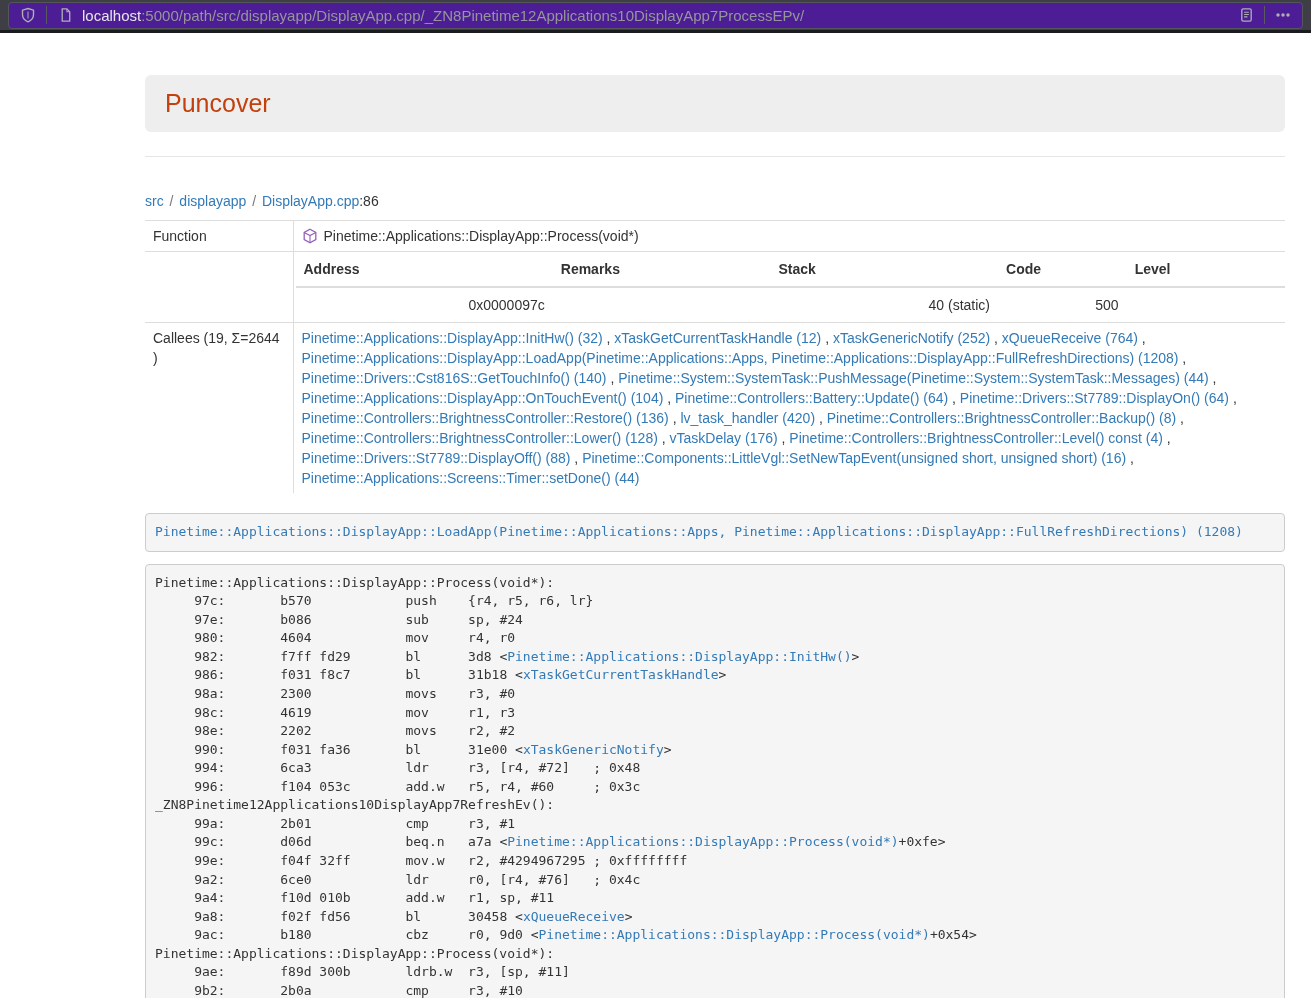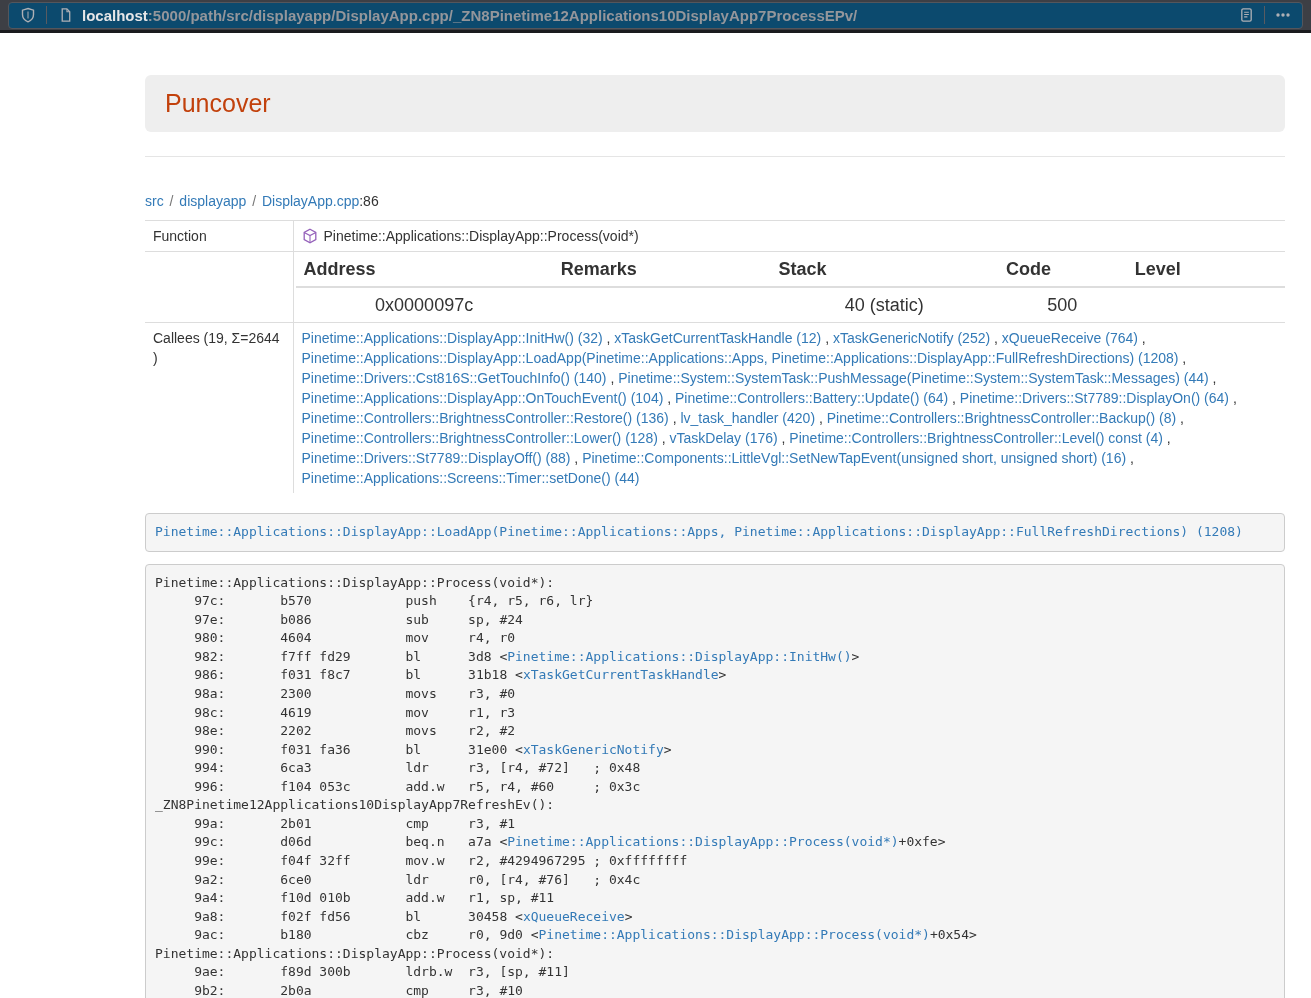--- a/index.html
+++ b/index.html
@@ -2,22 +2,22 @@
 <html><head>
 <meta charset="utf-8">
 <style>
   * { margin:0; padding:0; box-sizing:border-box; }
   html,body { width:1311px; height:998px; overflow:hidden; background:#fff;
               font-family:"Liberation Sans", sans-serif; color:#333; }
 
   
   .topbar { height:33px; background:#3d3f45; border-bottom:3px solid #1a1b1e;
             display:flex; align-items:center; padding:0 8px; }
-  .urlbar { flex:1; display:flex; align-items:center; height:27px; background:#0c4a6e;
-            border:1px solid #54565c; border-radius:4px; padding:0 8px; min-width:0;font-weight:bold; }
+  .urlbar { flex:1; display:flex; align-items:center; height:27px; background:#4c1d95;
+            border:1px solid #54565c; border-radius:4px; padding:0 8px; min-width:0; }
   .tbicon { display:inline-flex; align-items:center; justify-content:center;
             width:22px; height:22px; color:#aeb0b5; flex:0 0 auto; cursor:pointer; }
   .tb-sep { width:1px; height:18px; background:#595b61; margin:0 7px; flex:0 0 auto; }
   .url { flex:1; font-size:15px; white-space:nowrap; overflow:hidden; margin-left:6px; }
   .url .host { color:#e6e6e8; }
   .url .rest { color:#94969b; }
 
   
   .container { width:1140px; margin-left:145px; }
   .jumbotron { margin-top:42px; background:#eeeeee; border-radius:6px; padding:14px 20px; }
@@ -31,24 +31,24 @@
 
   
   table.main { width:100%; border-collapse:collapse; font-size:14px; color:#333; }
   table.main > tbody > tr > th,
   table.main > tbody > tr > td { border-top:1px solid #ddd; text-align:left;
             vertical-align:top; padding:5px 8px; line-height:20px; }
   table.main > tbody > tr > th { font-weight:normal; width:148px; border-right:1px solid #ddd; }
   td.nested { padding:0 0 0 2px !important; }
 
   
-  table.inner { width:100%; border-collapse:collapse; font-size:18px; }
+  table.inner { width:100%; border-collapse:collapse; font-size:14px; }
   table.inner thead th { border-bottom:2px solid #ddd; padding:7px 8px; text-align:left;
             font-weight:bold; line-height:20px; }
-  table.inner tbody td { padding:7px 8px; text-align:center; line-height:20px; }
+  table.inner tbody td { padding:7px 8px; text-align:right; line-height:20px; }
 
   .func-cell { display:flex; align-items:flex-start; gap:6px; }
   .cube { display:inline-flex; margin-top:2px; color:#9561ba; flex:0 0 auto; }
 
   
   .codebox { background:#f5f5f5; border:1px solid #ccc; border-radius:4px;
              padding:9px 9px; font-family:"DejaVu Sans Mono", monospace;
              font-size:13px; line-height:1.42857; color:#333; }
   .hl { margin-top:20px; white-space:pre; overflow:hidden; }
   pre.disasm { margin-top:12px; white-space:pre; tab-size:8; -moz-tab-size:8; overflow:hidden; }

